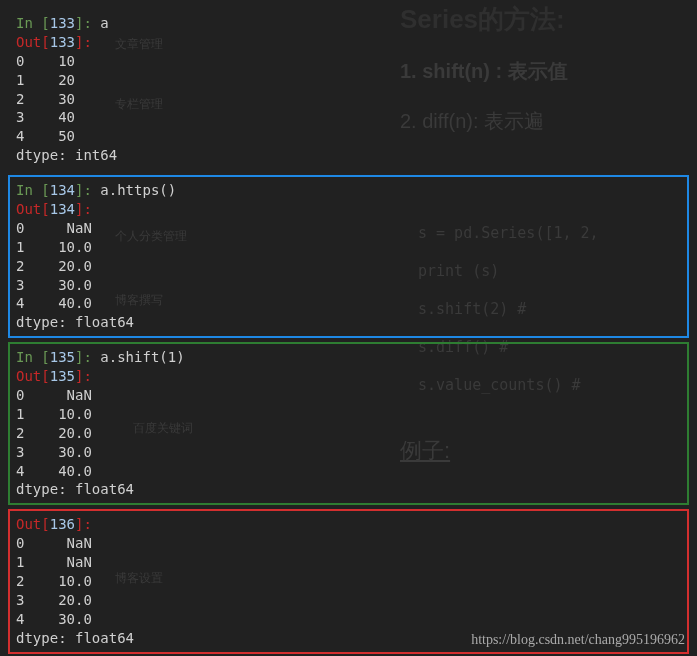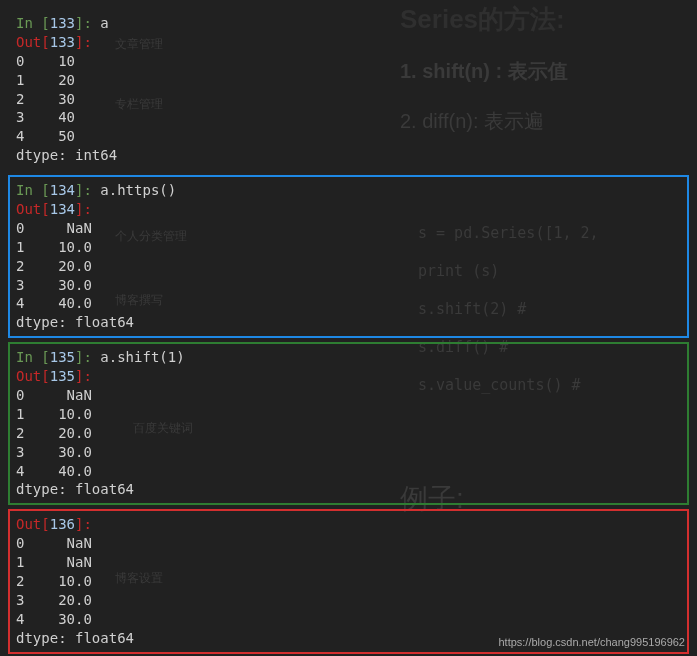--- a/index.html
+++ b/index.html
@@ -73,42 +73,42 @@
       font-family: monospace;
       font-size: 15px;
       color: #3a3a3a;
       z-index: -1;
     }
     .watermark {
       position: absolute;
       bottom: 8px;
       right: 12px;
       color: #aaa;
-      font-size: 11px;
-      font-family: Liberation Sans, sans-serif;
+      font-size: 14px;
+      font-family: Liberation Serif, serif;
     }
     .row {
       white-space: pre;
     }
   </style>
 </head>
 <body>
 
 <div class="bg-title">Series的方法:</div>
 
 <div id="bg-layer">
     <div class="bg-text" style="top: 36px; left: 115px;">文章管理</div>
     <div class="bg-text" style="top: 96px; left: 115px;">专栏管理</div>
     <div class="bg-text" style="top: 58px; left: 400px; font-size: 20px; font-weight: bold;">1.  shift(n) : 表示值</div>
     <div class="bg-text" style="top: 108px; left: 400px; font-size: 20px;">2.  diff(n):   表示遍</div>
     <div class="bg-text" style="top: 228px; left: 115px;">个人分类管理</div>
     <div class="bg-text" style="top: 292px; left: 115px;">博客撰写</div>
     <div class="bg-text" style="top: 420px; left: 115px; margin-left: 18px;">百度关键词</div>
     <div class="bg-text" style="top: 534px; left: 115px; margin-top: 36px;">博客设置</div>
-    <div class="bg-text" style="top: 480px; left: 400px; font-size: 28px;">例子:</div>
+    <div class="bg-text" style="top: 436px; left: 400px; font-size: 22px; text-decoration: underline;">例子:</div>
   </div>
 <div id="bg-code-layer">
     <div class="bg-code" style="top: 224px; left: 418px;">s = pd.Series([1, 2,</div>
     <div class="bg-code" style="top: 262px; left: 418px;">print (s)</div>
     <div class="bg-code" style="top: 300px; left: 418px;">s.shift(2)          #</div>
     <div class="bg-code" style="top: 338px; left: 418px;">s.diff()            #</div>
     <div class="bg-code" style="top: 376px; left: 418px;">s.value_counts()  #</div>
   </div>
 
 <div class="container" id="cells-container">

